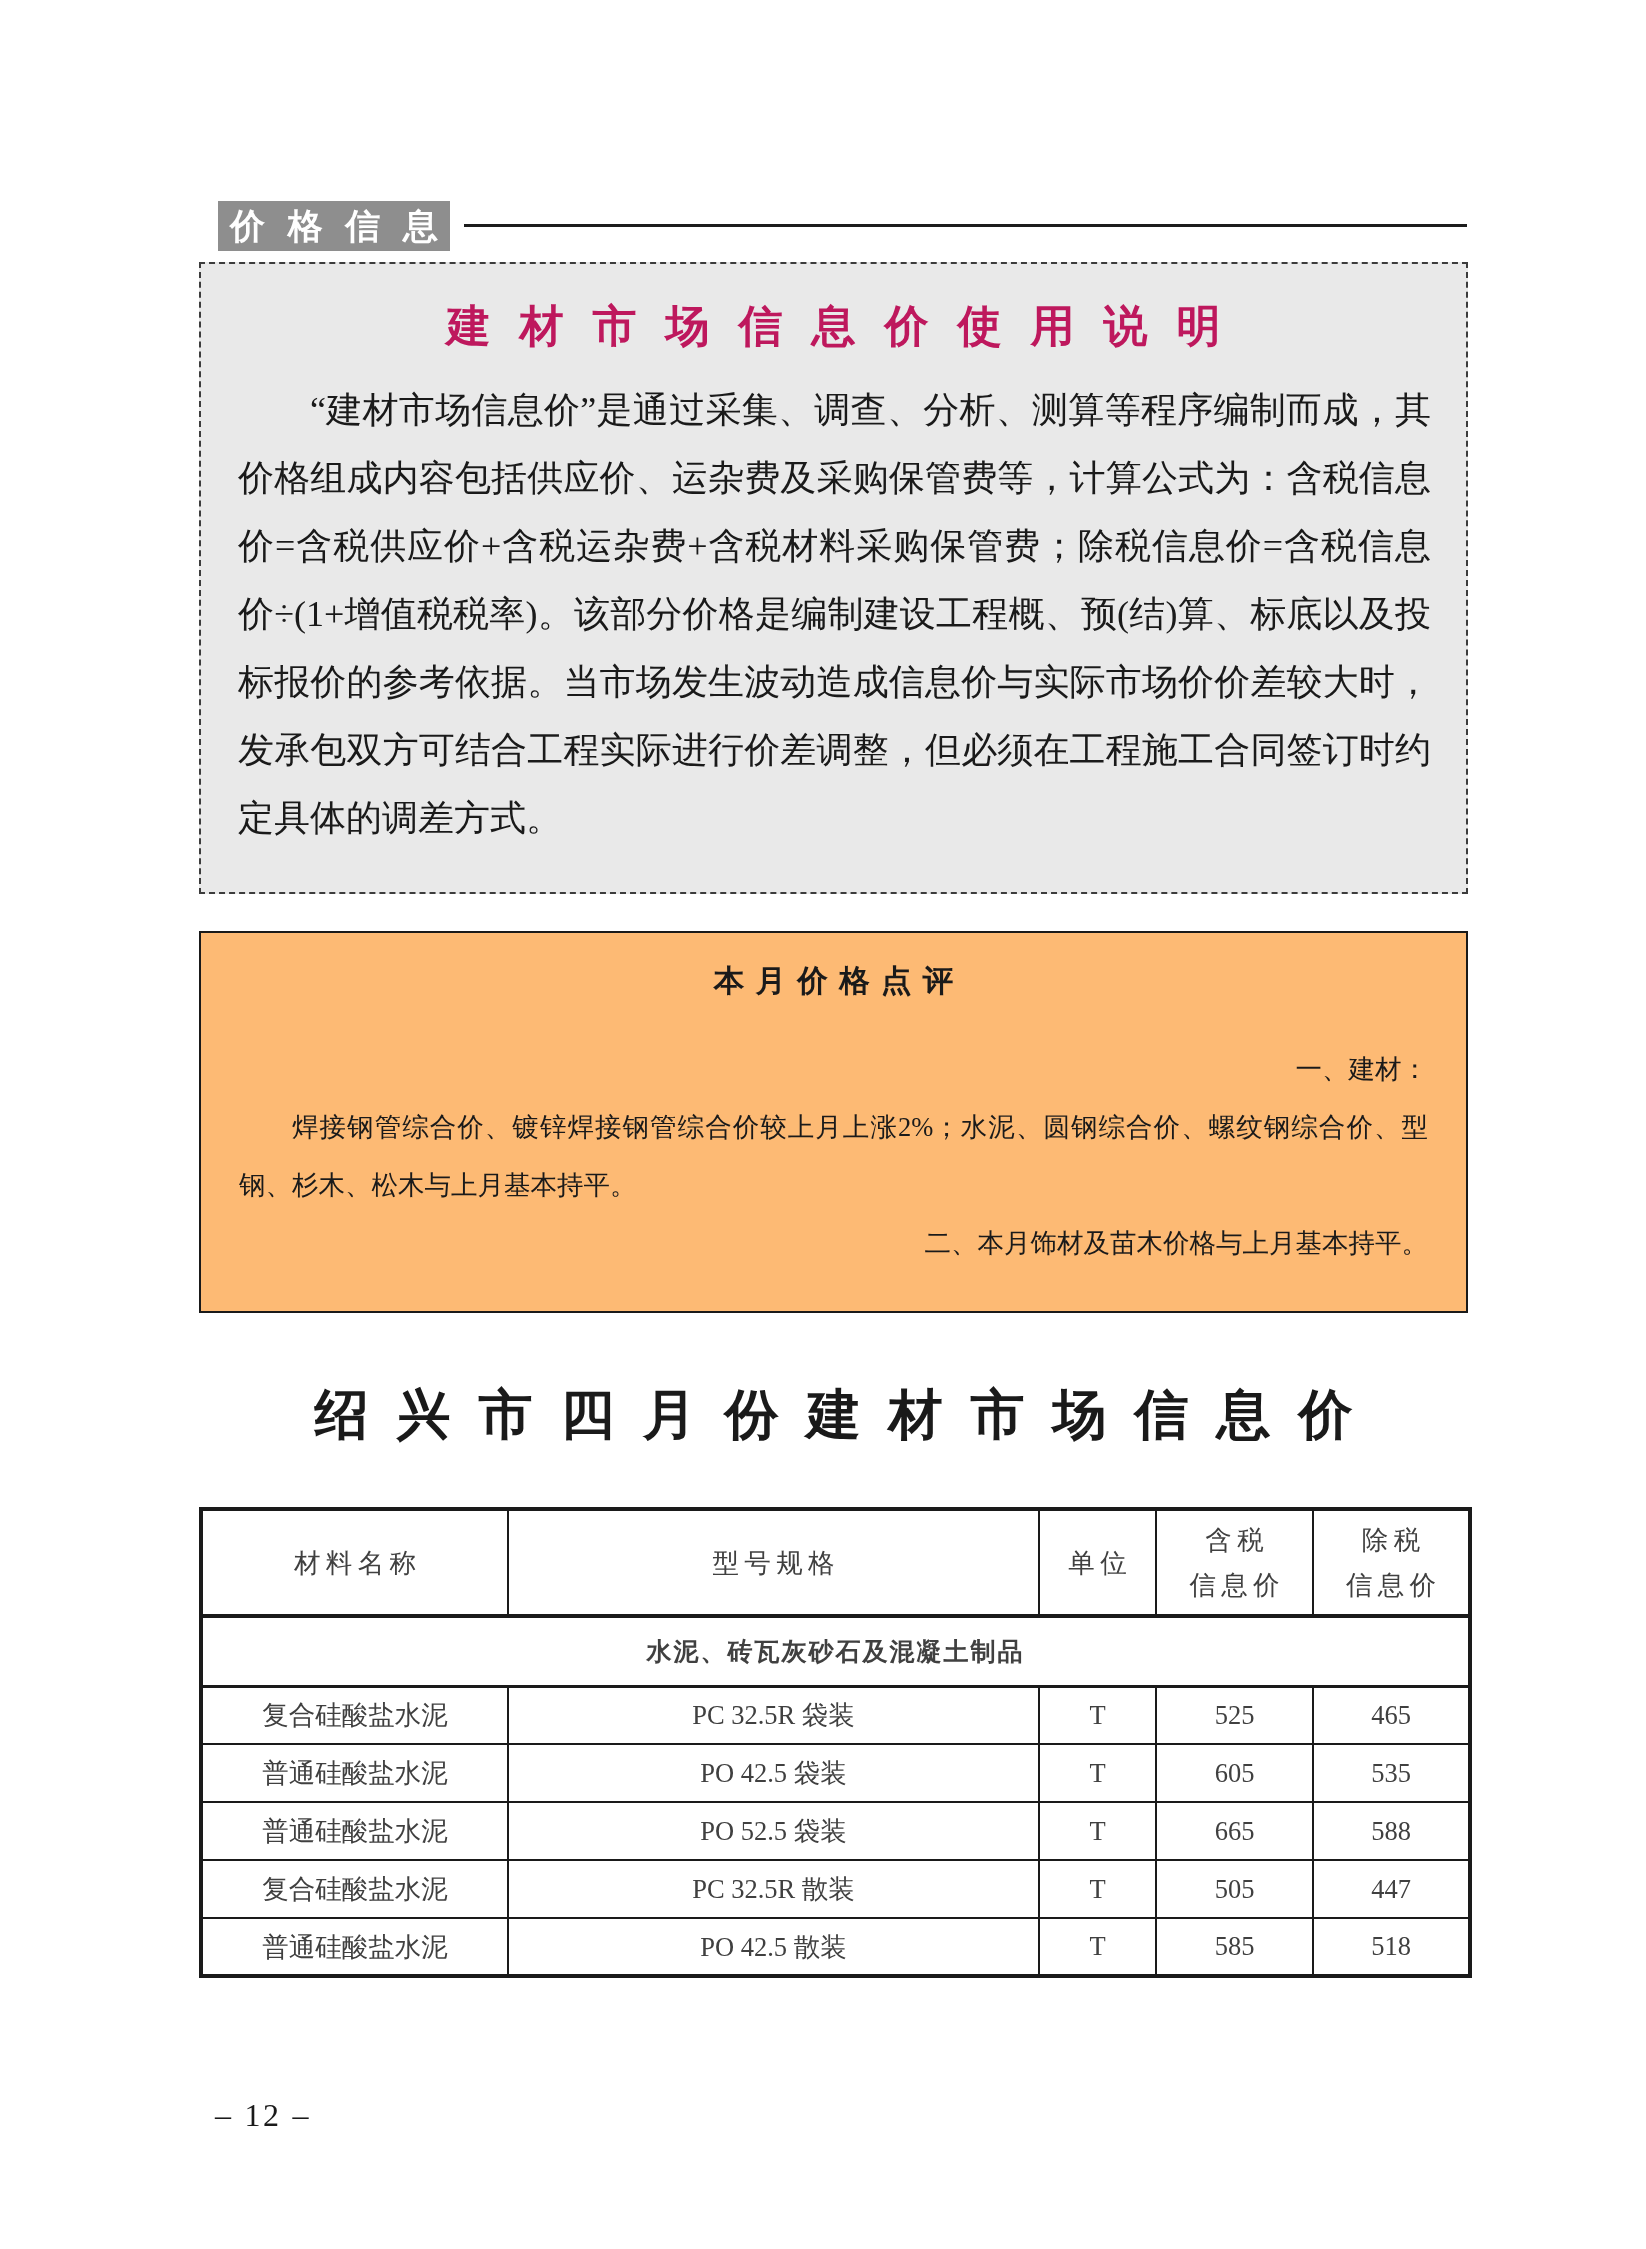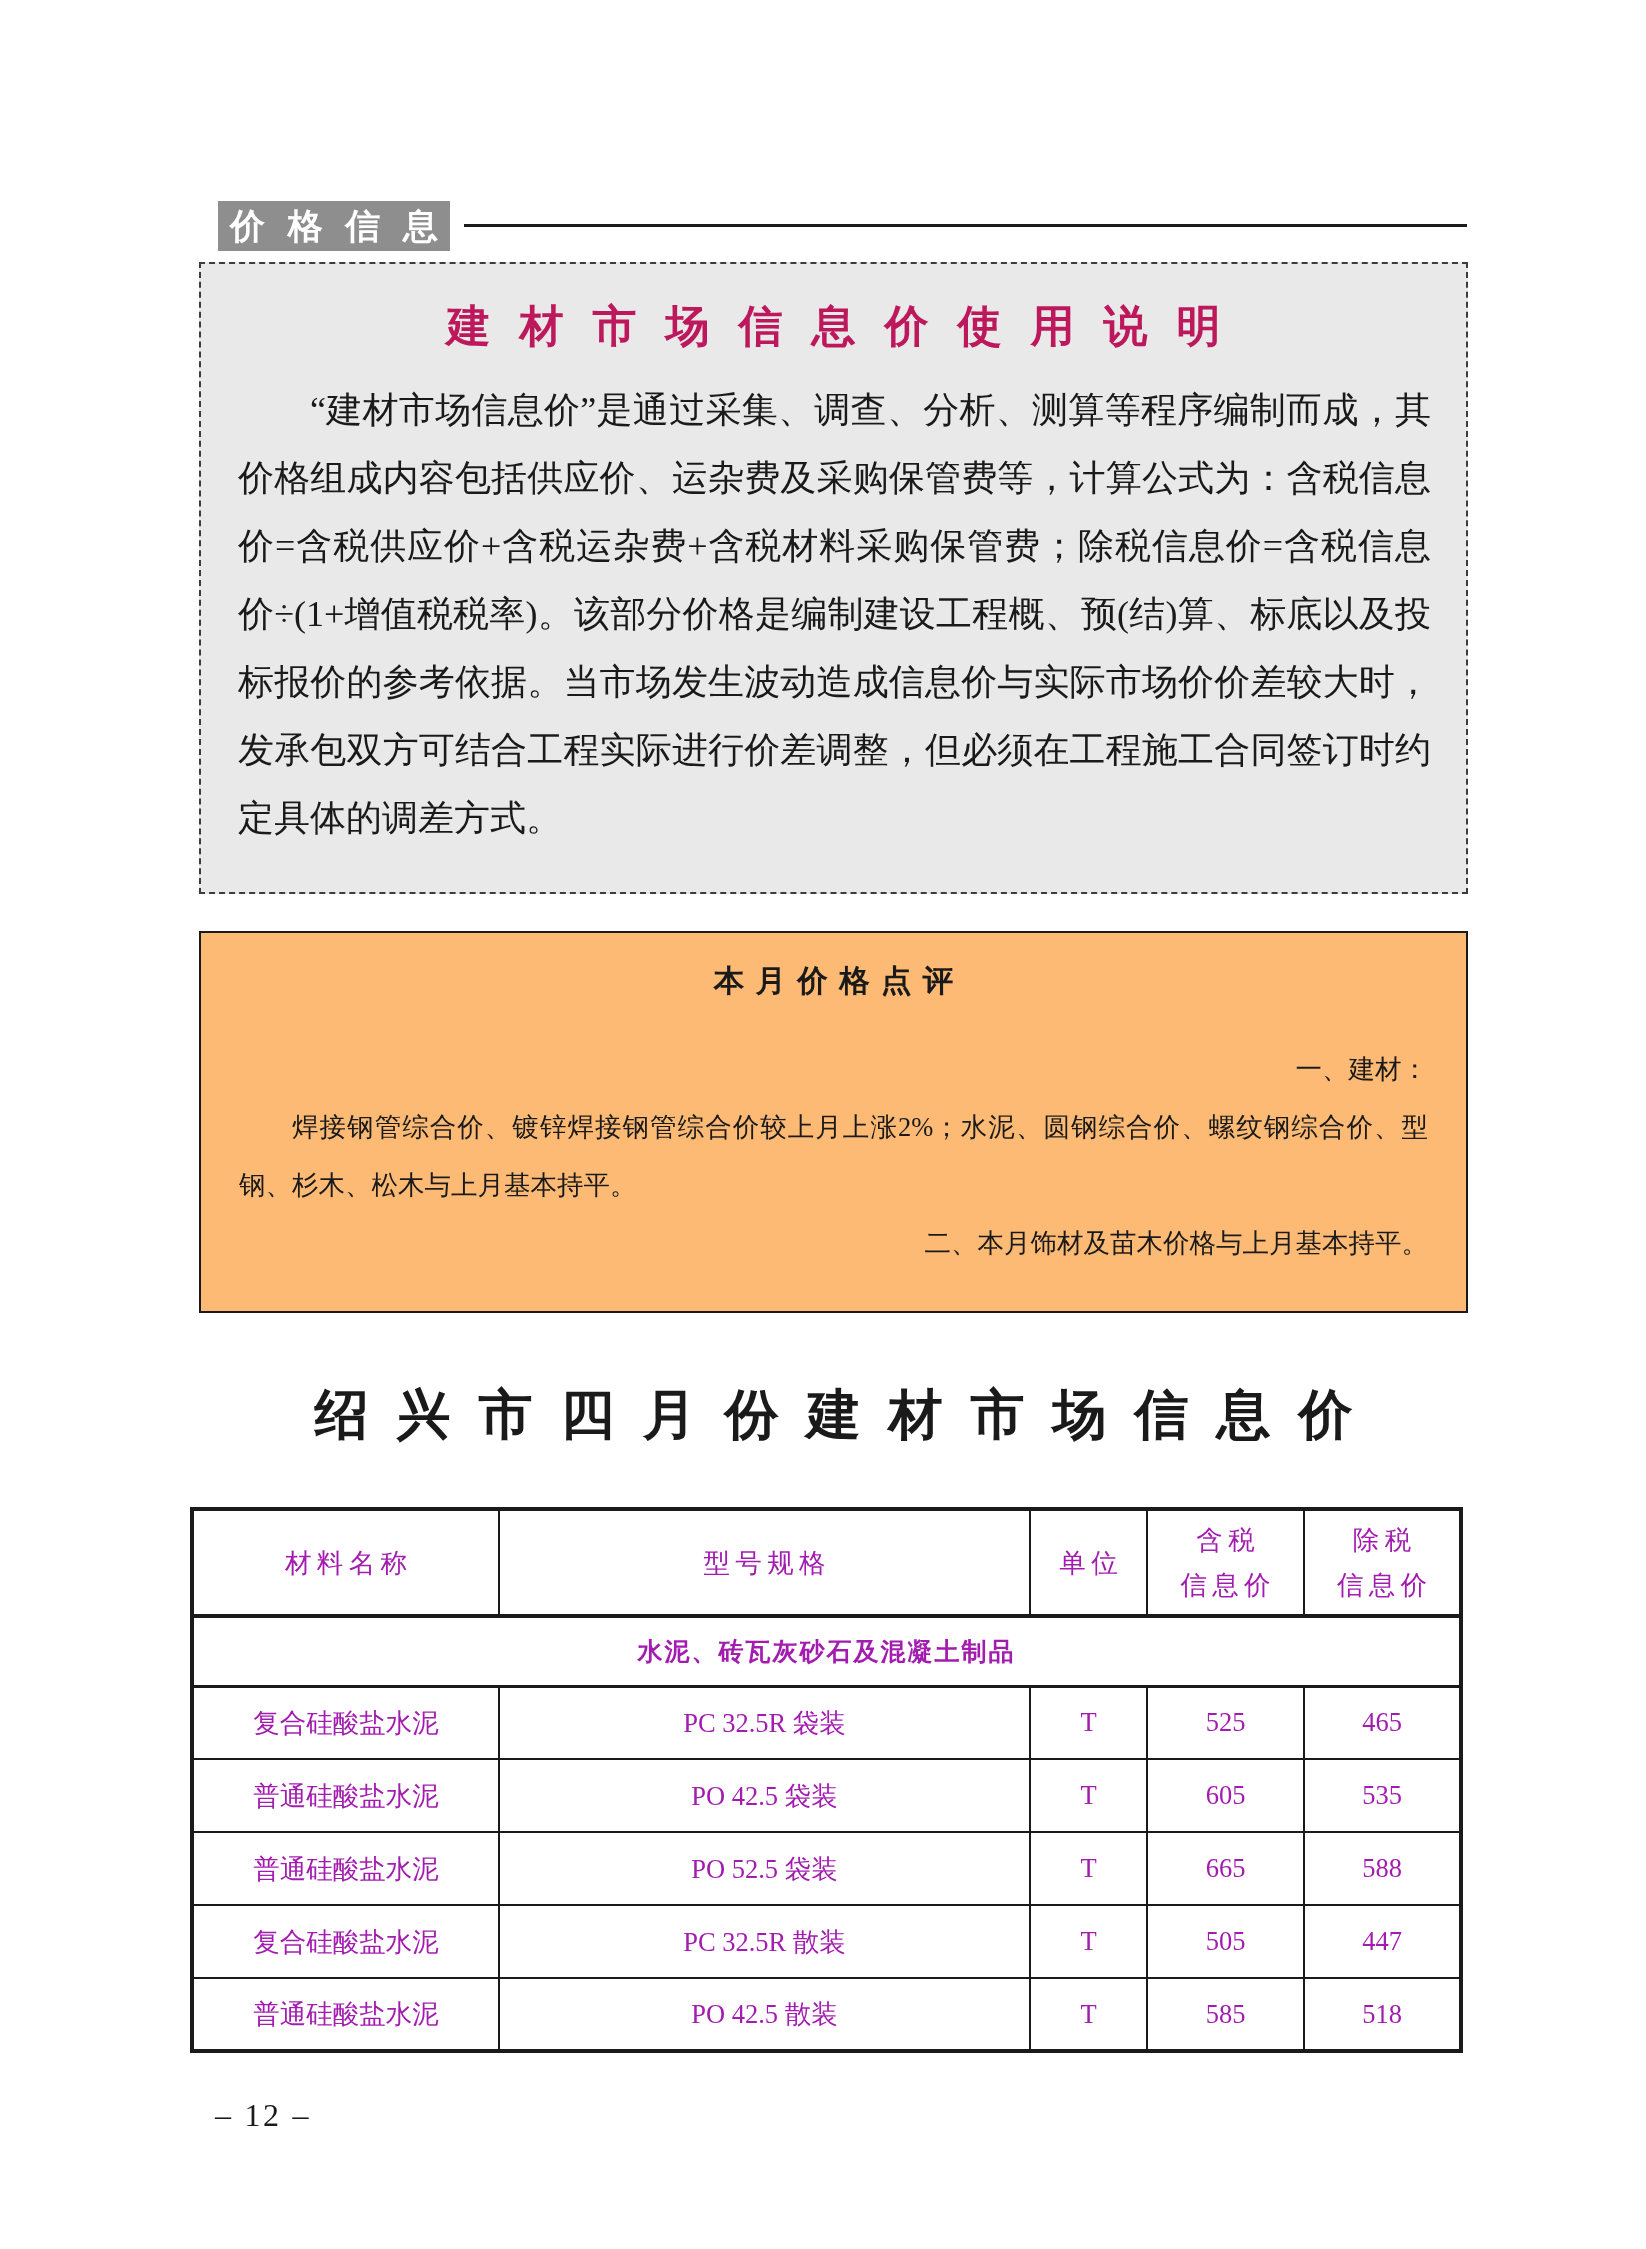--- a/index.html
+++ b/index.html
@@ -69,42 +69,42 @@
   
   .main-title{
     position:absolute;left:199px;top:1379px;width:1269px;
     margin:0;text-align:center;
     font-family:"Liberation Sans", sans-serif;
     font-weight:bold;font-size:54px;letter-spacing:28px;text-indent:28px;
     white-space:nowrap;
   }
   
   .price-table{
-    position:absolute;left:190px;top:1507px;width:1269px;
+    position:absolute;left:199px;top:1507px;width:1269px;
     border-collapse:collapse;table-layout:fixed;
-    font-size:26.5px;color:#a21caf;
+    font-size:26.5px;color:#404040;
   }
   .price-table th,.price-table td{
     border:2px solid #1a1a1a;
     text-align:center;vertical-align:middle;
     padding:0;overflow:hidden;
   }
   .price-table{border:4.6px solid #1a1a1a;}
   .price-table thead tr{height:107px;}
   .price-table thead th{
     font-weight:normal;letter-spacing:5.3px;text-indent:5.3px;
     border-bottom:4px solid #1a1a1a;
   }
   .price-table .hline{display:block;line-height:45px;}
   .price-table .category-row{height:70px;}
   .price-table .category-row td{
     font-weight:bold;font-size:25px;letter-spacing:2px;
     border-bottom:3.3px solid #1a1a1a;
   }
-  .price-table tbody .data-row{height:73px;}
+  .price-table tbody .data-row{height:58px;}
   .col-material{width:307px;}
   .col-spec{width:531px;}
   .col-unit{width:117px;}
   .col-taxed{width:157px;}
   .col-untaxed{width:157px;}
   
   .page-number{
     position:absolute;left:215px;top:2097px;
     font-size:32px;letter-spacing:2.7px;color:#1a1a1a;
   }

